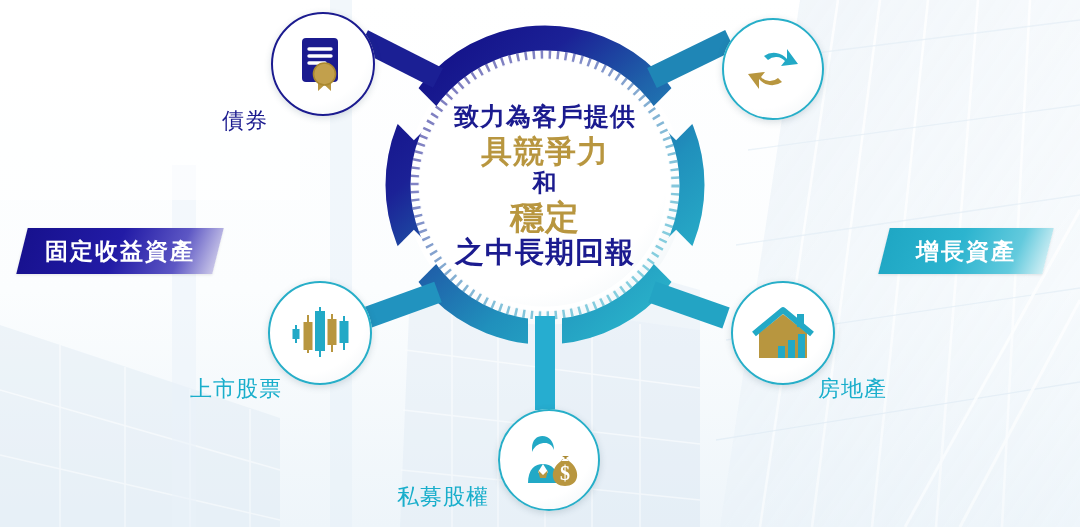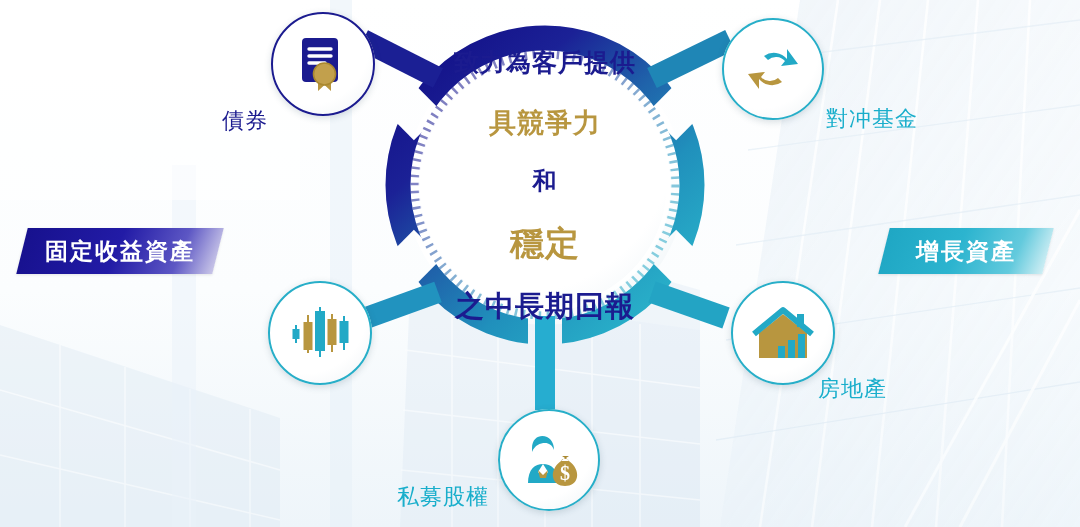--- a/index.html
+++ b/index.html
@@ -36,27 +36,27 @@
   }
 
   
   #hub{position:absolute;left:385px;top:25px;width:320px;height:320px;}
   #hub svg{position:absolute;left:0;top:0;}
 
   
   #hub-text{
     position:absolute;left:385px;top:25px;width:320px;height:320px;
     display:flex;flex-direction:column;align-items:center;justify-content:center;
-    text-align:center;line-height:1.0;pointer-events:none;gap:28px;
+    text-align:center;line-height:1.0;pointer-events:none;
   }
   .ln{white-space:nowrap;font-weight:bold;letter-spacing:1px;}
   .ln.navy{color:#1b1b8f;}
   .ln.gold{color:#b8963f;}
   #l1{font-size:25px;margin-bottom:7px;}
-  #l2{font-size:27px;margin-bottom:4px;}
+  #l2{font-size:31px;margin-bottom:4px;}
   #l3{font-size:24px;margin-bottom:5px;}
   #l4{font-size:34px;margin-bottom:4px;}
   #l5{font-size:29px;}
 
   
   .node{position:absolute;}
   .node .disc{
     position:absolute;left:0;top:0;width:100%;height:100%;
     border-radius:50%;
     background:radial-gradient(circle at 36% 30%,#ffffff 0%,#ffffff 62%,#f3f6f8 86%,#e7ecef 100%);
@@ -246,21 +246,20 @@
     <div class="rim"></div>
     <div class="glyph">
       <svg width="58" height="58" viewBox="0 0 58 58" xmlns="http://www.w3.org/2000/svg">
 
         <path d="M20 16 A17 17 0 0 1 43 19 L43 9 L54 24 L37 26 L41 21 A12 12 0 0 0 24 20 Z" fill="#22a9c6"></path>
 
         <path d="M38 42 A17 17 0 0 1 15 39 L15 49 L4 34 L21 32 L17 37 A12 12 0 0 0 34 38 Z" fill="#b8963f"></path>
       </svg>
     </div>
   </div>
-  <div class="nlabel" style="left:826px;top:104px;">對冲基金</div>
 
   <div class="node" style="left:268px;top:281px;width:104px;height:104px;">
     <div class="disc"></div>
     <div class="rim"></div>
     <div class="glyph">
       <svg width="62" height="56" viewBox="0 0 62 56" xmlns="http://www.w3.org/2000/svg">
         <g stroke-width="2">
 
           <line x1="7" y1="20" x2="7" y2="38" stroke="#22a9c6" stroke-width="2"></line>
           <rect x="3.5" y="24" width="7" height="10" fill="#22a9c6"></rect>
@@ -273,20 +272,21 @@
 
           <line x1="43" y1="9" x2="43" y2="47" stroke="#b8963f" stroke-width="2"></line>
           <rect x="38.5" y="14" width="9" height="26" fill="#b8963f"></rect>
 
           <line x1="55" y1="11" x2="55" y2="45" stroke="#22a9c6" stroke-width="2"></line>
           <rect x="50.5" y="16" width="9" height="22" fill="#22a9c6"></rect>
         </g>
       </svg>
     </div>
   </div>
+  <div class="nlabel" style="left:190px;top:374px;">上市股票</div>
 
   <div class="node" style="left:731px;top:281px;width:104px;height:104px;">
     <div class="disc"></div>
     <div class="rim"></div>
     <div class="glyph">
       <svg width="62" height="58" viewBox="0 0 62 58" xmlns="http://www.w3.org/2000/svg">
 
         <polygon points="31,10 55,29 55,54 7,54 7,29" fill="#b8963f"></polygon>
 
         <path d="M2 30 L31 6 L60 30" fill="none" stroke="#22a9c6" stroke-width="6" stroke-linejoin="round"></path>

